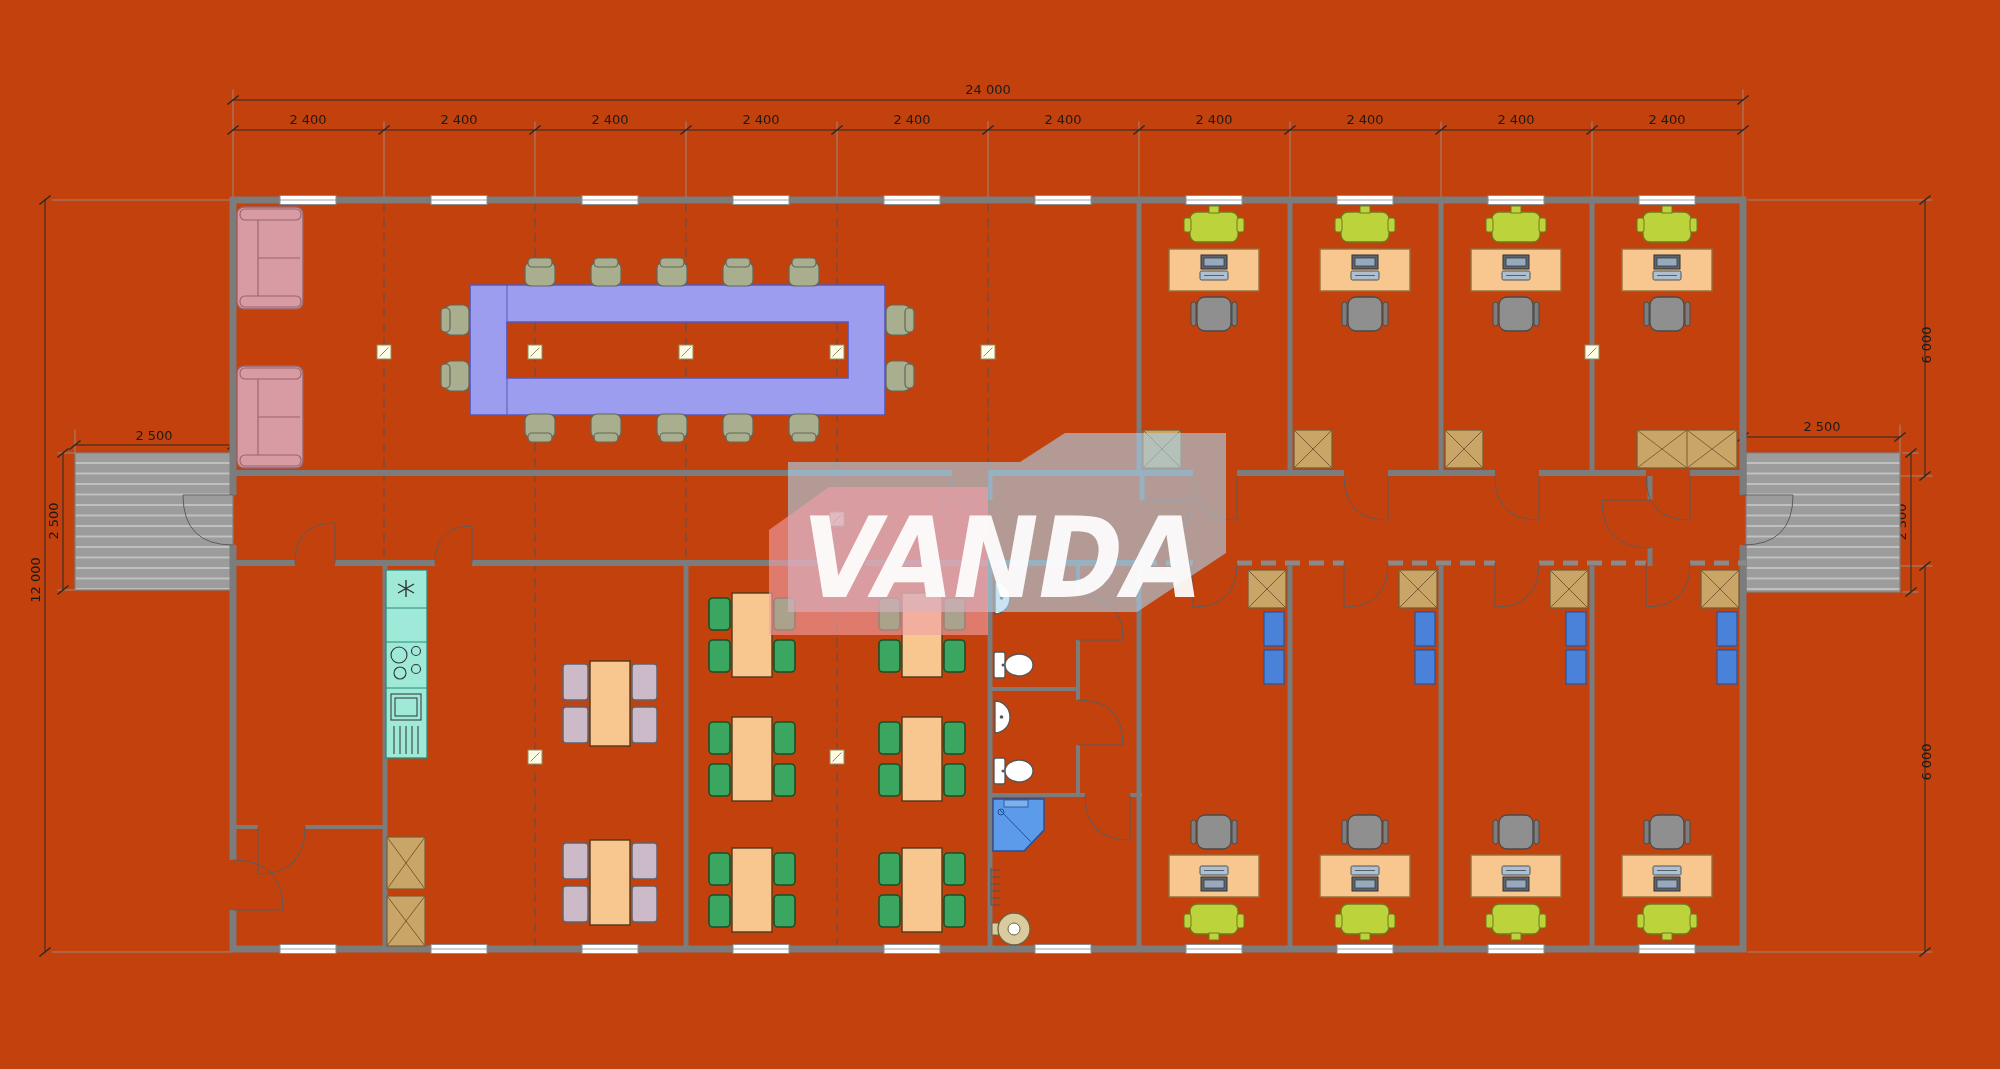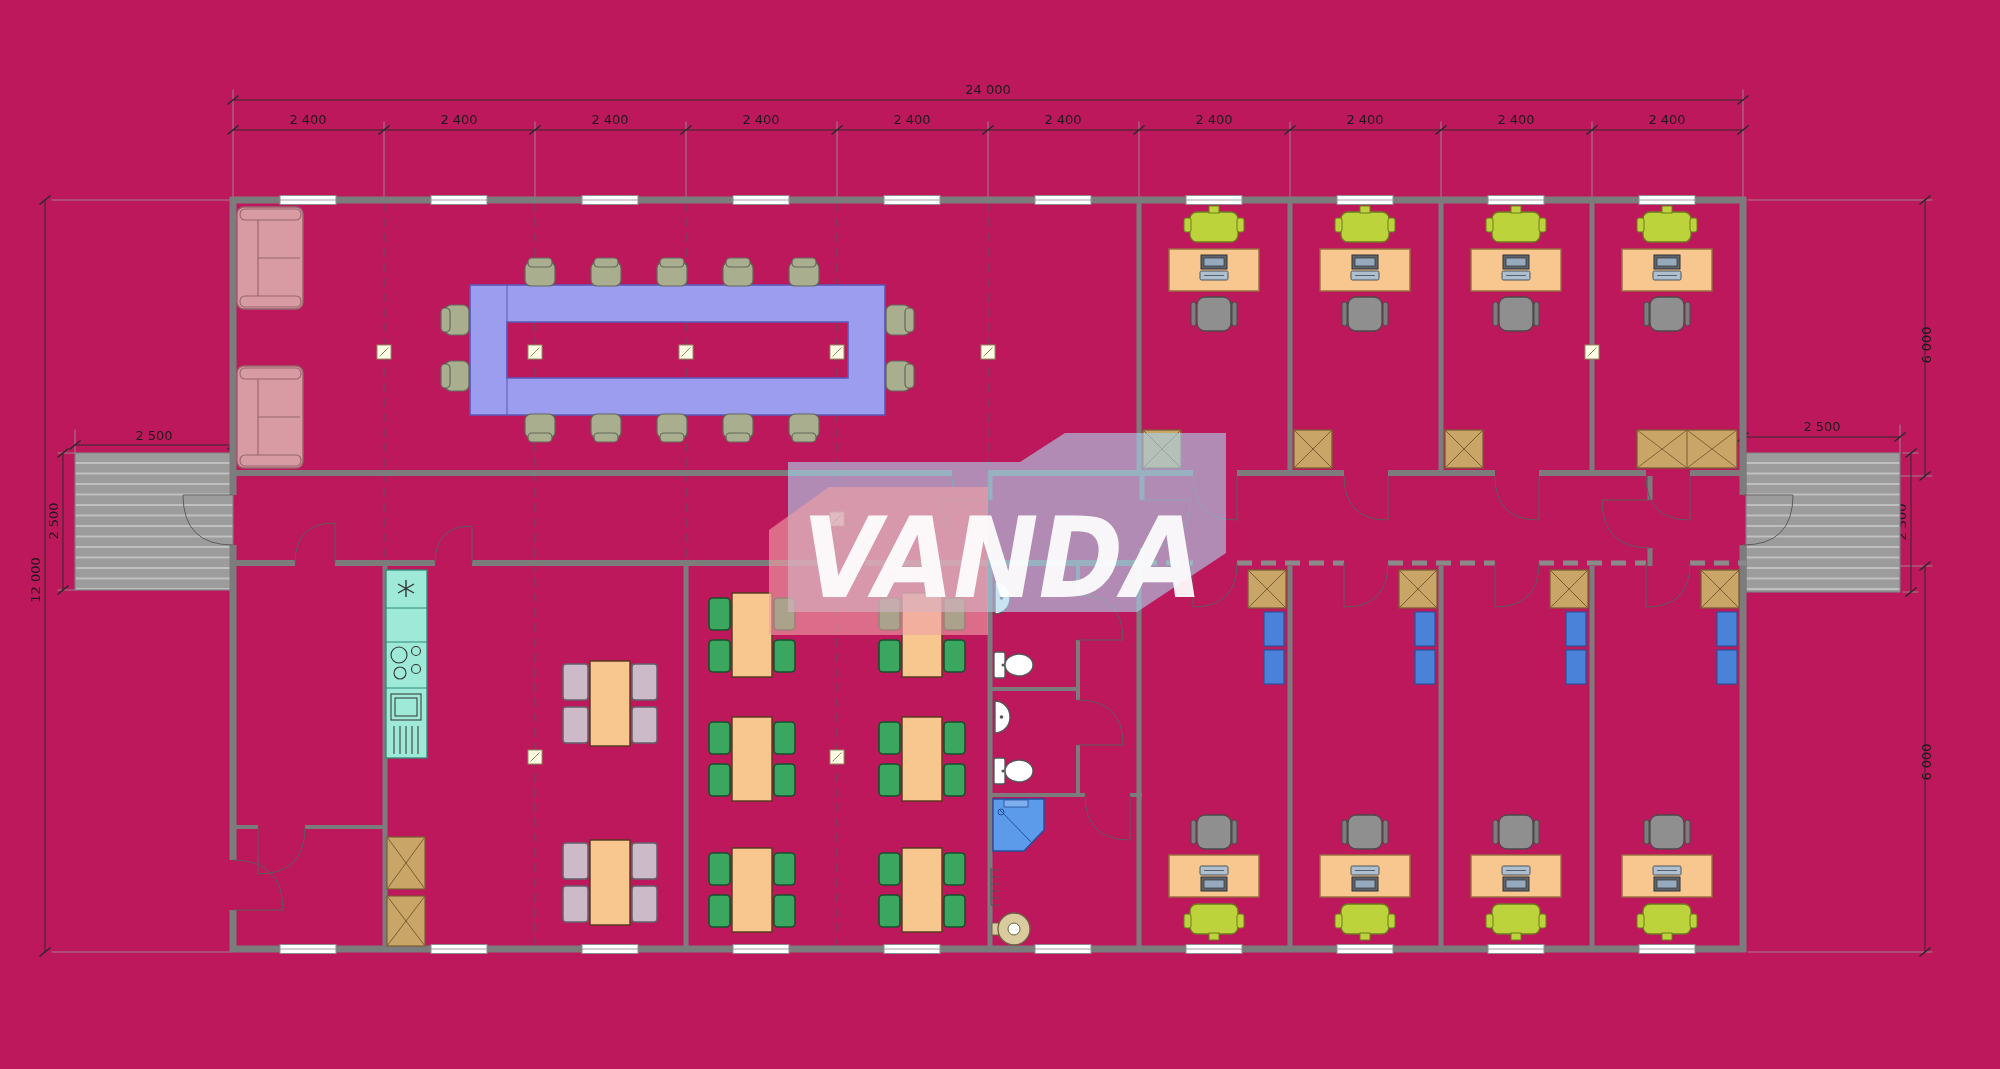--- a/index.html
+++ b/index.html
@@ -1,16 +1,16 @@
 <!DOCTYPE html>
 <html style="--wall: #7c7c7c; --wall-light: #a5a5a5; --dim: #2a2a2a; --grid: #555555; --conf-table: #9d9df0; --conf-table-border: #5858b8; --chair-olive: #a9ae8e; --sofa-pink: #d89ba3; --sofa-border: #96646c; --desk-orange: #f7c78f; --desk-border: #94703d; --chair-lime: #bdd33c; --office-chair: #8f8f8f; --cabinet-tan: #c9a568; --cabinet-border: #7a5c32; --locker-blue: #4b82d9; --dining-green: #3aa65f; --dining-pink: #cdbac9; --kitchen-teal: #9fe9d9; --kitchen-border: #2f8a78; --shower-blue: #5b9bea; --boiler-tan: #d9cb9e; --ramp-gray: #9c9c9c; --ramp-stripe: #c9c9c9; --fixture-line: #555555; --wm-pink: #f0a0a8; --wm-blue: #a9d2ea;"><head>
 <meta charset="utf-8">
 <style>
   html,body{margin:0;padding:0;background:#fff;}
-  .canvas{position:relative;width:2000px;height:1069px;background:#be185d;overflow:hidden;
+  .canvas{position:relative;width:2000px;height:1069px;background:#c2410c;overflow:hidden;
           font-family:"DejaVu Sans","Liberation Sans",sans-serif;}
   svg{display:block;}
   text{font-family:"DejaVu Sans","Liberation Sans",sans-serif;}
   .dim-text{font-size:13px;fill:#1b1b1b;}
   .wm-text{font-weight:bold;fill:#ffffff;opacity:.93;}
 </style>
 </head>
 <body>
 
 <div class="canvas">

